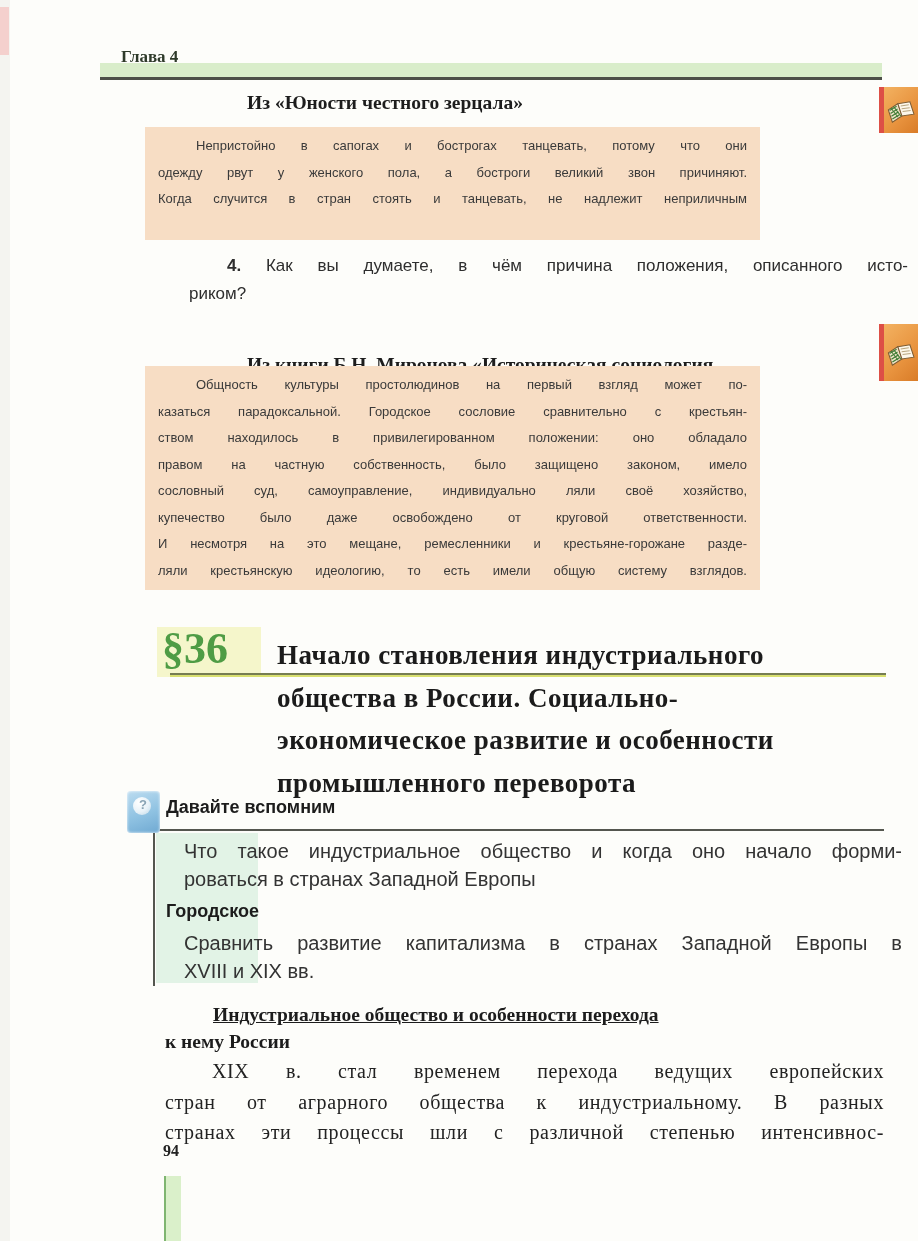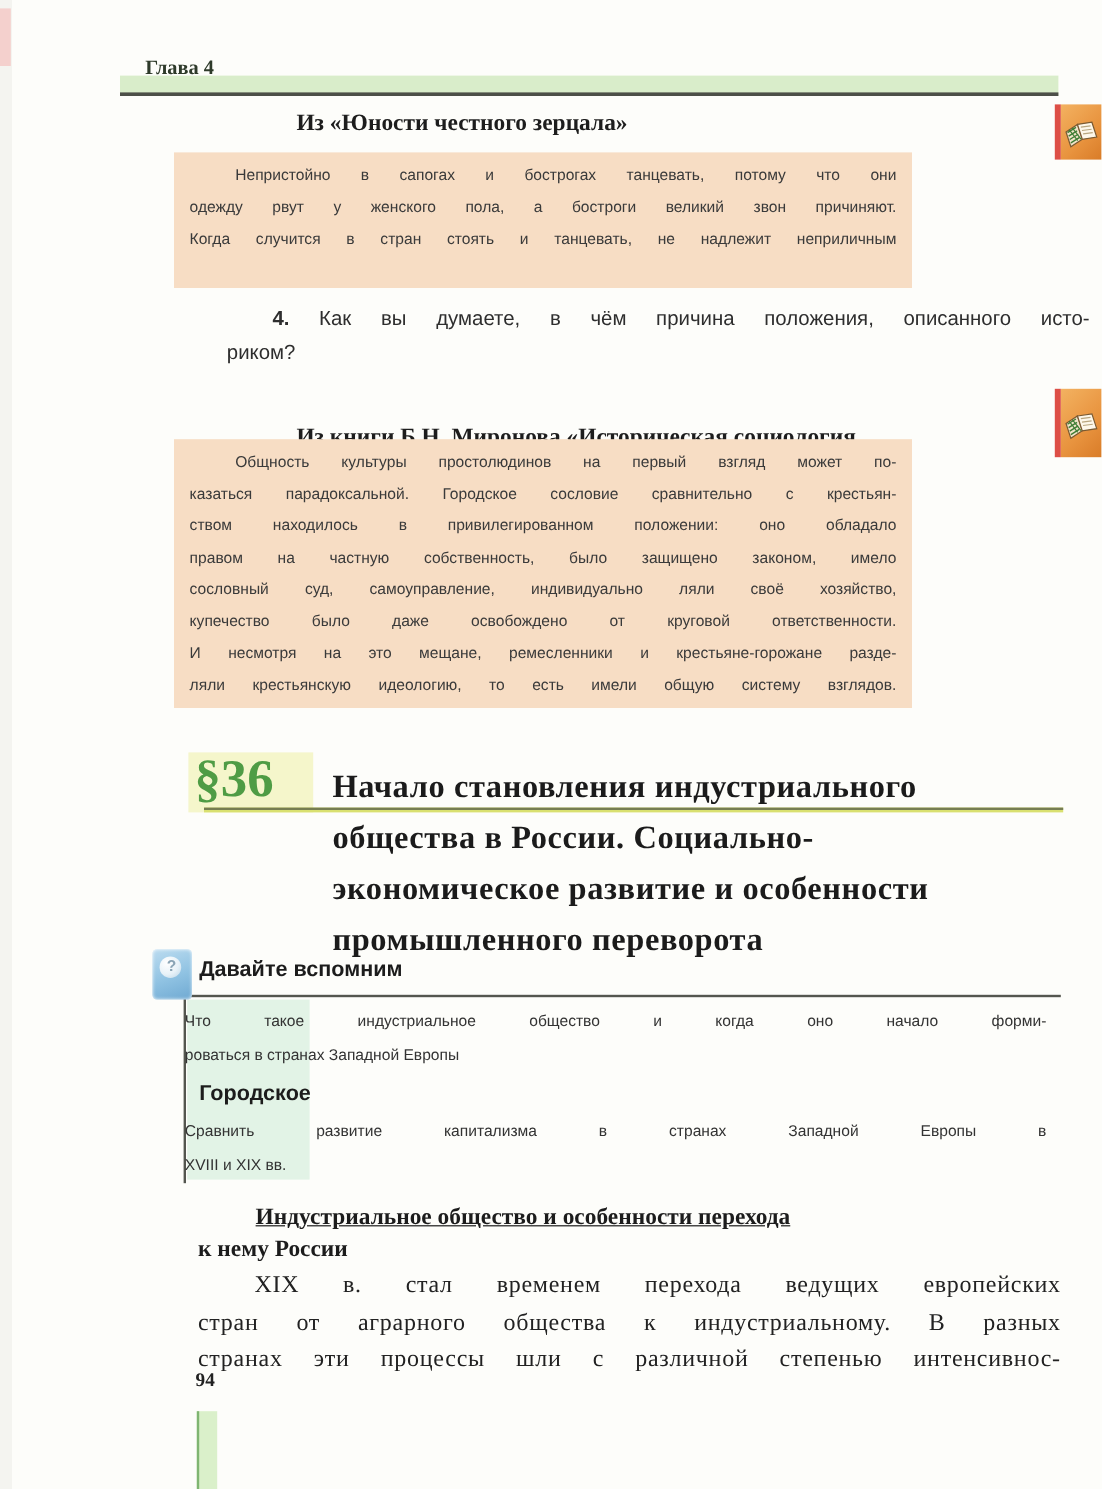--- a/index.html
+++ b/index.html
@@ -51,21 +51,21 @@
   .q-icon { left:127px; top:791px; width:33px; height:42px; border-radius:4px;
             background:linear-gradient(160deg,#bcdcf0 0%,#8fc2e2 55%,#6fa9d2 100%);
             box-shadow:inset 0 0 3px #ffffff; z-index:2; }
   .q-icon .ball { position:absolute; left:6px; top:6px; width:18px; height:18px; border-radius:50%;
                   background:radial-gradient(circle at 35% 30%, #ffffff 0%, #e8f2f8 55%, #b9d5e6 100%); }
   .q-icon .qm { position:absolute; left:12px; top:6px; font-size:13px; color:#8aa4b5; font-weight:bold; }
   .rem-title { left:166px; top:797px; font-size:18px; font-weight:bold; color:#1c1c1c; }
   .rem-hline { left:153px; top:829px; width:731px; height:2px; background:#54564f; }
   .rem-vline { left:153px; top:829px; width:2px; height:157px; background:#54564f; }
   .mint-strip { left:156px; top:833px; width:102px; height:150px; background:#e2f3e6; }
-  .rem-text { left:154px; width:718px; font-size:13px; line-height:28px; color:#333333; z-index:2; }
+  .rem-text { left:184px; width:718px; font-size:20px; line-height:28px; color:#333333; z-index:2; }
   .rem-l1 { top:837px; } .rem-l2 { top:865px; }
   .try-title { left:166px; top:901px; font-size:18px; font-weight:bold; color:#1c1c1c; z-index:2; }
   .try-l1 { top:929px; } .try-l2 { top:957px; }
 
   
   .subheading { left:165px; top:1001px; width:719px; font-family:"Liberation Serif", serif; font-weight:bold;
                 font-size:19.5px; line-height:27px; color:#1c1c1c; }
   .sub-ind { padding-left:48px;text-decoration:underline; }
   .body-text { left:165px; width:719px; font-family:"Liberation Serif", serif; font-size:20px;
                line-height:30.5px; letter-spacing:0.6px; color:#222222; }

